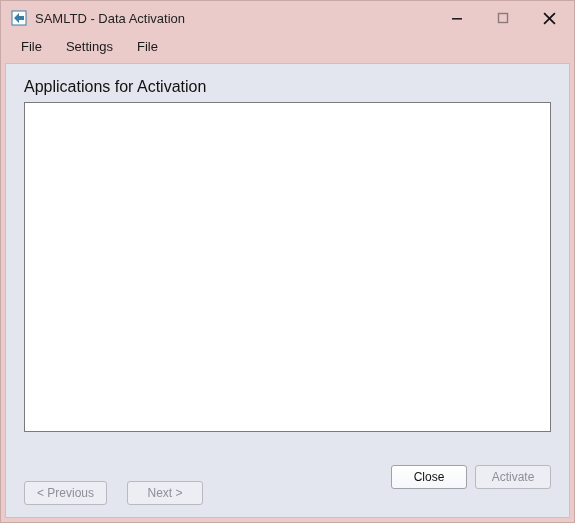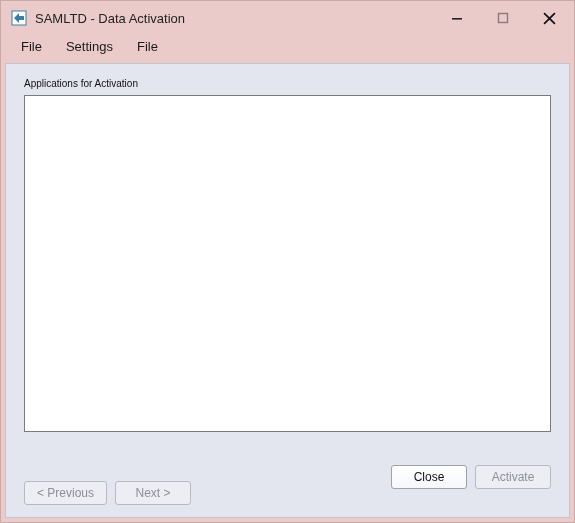--- a/index.html
+++ b/index.html
@@ -50,34 +50,34 @@
 
     .client {
       flex: 1 1 auto;
       margin: 4px;
       background: #e4e6ef;
       border: 1px solid #c2c3cd;
       display: flex; flex-direction: column;
       padding: 14px 18px 12px 18px;
     }
     .group-label {
-      font-size: 10px; color: #111;
+      font-size: 16px; color: #111;
       margin-bottom: 6px;
     }
     .listbox {
       flex: 1 1 auto;
       background: #ffffff;
       border: 1px solid #7a7a7a;
       overflow: auto;
     }
     .button-row {
       margin-top: 16px;
       display: flex; align-items: center;
     }
-    .button-row .left { display: flex; gap: 8px; margin-top: 33px; }
+    .button-row .left { display: flex; gap: 20px; margin-top: 33px; }
     .button-row .right { display: flex; gap: 8px; margin-left: auto; }
     .btn {
       min-width: 76px; height: 24px;
       padding: 0 12px;
       border: 1px solid #b8bac3;
       background: linear-gradient(#f7f8fb, #eceef4);
       border-radius: 3px;
       font-size: 12px;
       display: inline-flex; align-items: center; justify-content: center;
       color: #222;

